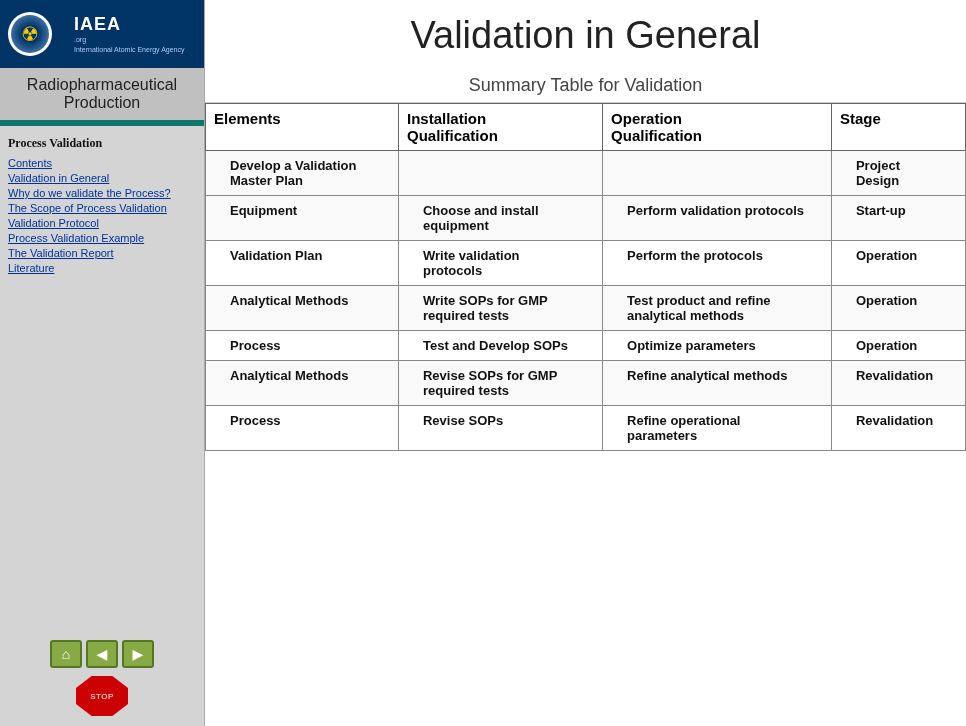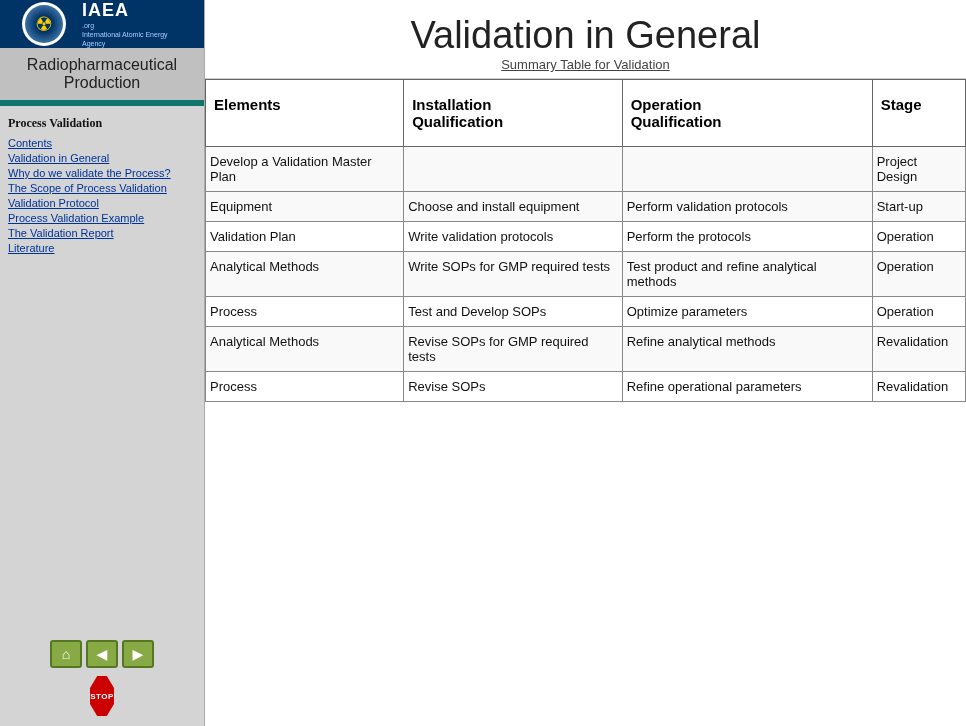--- a/index.html
+++ b/index.html
@@ -18,25 +18,25 @@
       min-width: 205px;
       background: #d4d4d4;
       display: flex;
       flex-direction: column;
       height: 726px;
       border-right: 1px solid #aaa;
     }
 
     .sidebar-logo {
       background: #003366;
-      padding: 22px;
-      display: flex;
-      align-items: center;
-      gap: 16px;
-      height: 48px;
+      padding: 8px;
+      display: flex;
+      align-items: center;
+      gap: 22px;
+      height: 68px;
     }
 
     .iaea-logo-circle {
       width: 44px;
       height: 44px;
       min-width: 44px;
       border-radius: 50%;
       background: #fff;
       display: flex;
       align-items: center;
@@ -133,30 +133,30 @@
       border-radius: 3px;
       display: flex;
       align-items: center;
       justify-content: center;
       cursor: pointer;
       font-size: 14px;
       color: #fff;
     }
 
     .stop-btn {
-      width: 24px;
+      width: 52px;
       height: 40px;
       background: #cc0000;
       clip-path: polygon(30% 0%, 70% 0%, 100% 30%, 100% 70%, 70% 100%, 30% 100%, 0% 70%, 0% 30%);
       display: flex;
       align-items: center;
       justify-content: center;
       cursor: pointer;
       font-size: 8px;
-      font-weight: bold;
+      font-weight: normal;
       color: #fff;
       letter-spacing: 0.5px;
     }
 
     
     .main-content {
       flex: 1;
       display: flex;
       flex-direction: column;
       background: #fff;
@@ -170,49 +170,49 @@
       border-bottom: 1px solid #ccc;
     }
 
     .main-title {
       font-size: 38px;
       font-weight: normal;
       color: #222;
     }
 
     .main-subtitle {
-      font-size: 13px;
+      font-size: 18px;
       color: #444;
-      margin-top: 0;
-      text-decoration: underline;
+      margin-top: 18px;
     }
 
     
     .validation-table {
       width: 100%;
       border-collapse: collapse;
       font-size: 13px;
     }
 
     .validation-table th {
       background: #fff;
       border: 1px solid #666;
-      padding: 16px 8px;
+      padding: 6px 8px;
       font-size: 15px;
       font-weight: bold;
       text-align: left;
       vertical-align: top;
     }
 
     .validation-table td {
       border: 1px solid #888;
-      padding: 7px 4px;
+      padding: 7px 24px;
       vertical-align: top;
       color: #111;
       font-size: 13px;
+      font-weight: bold;
     }
 
     .table-wrapper {
       flex: 1;
       overflow: hidden;
     }
   </style>
 </head>
 <body>
 

